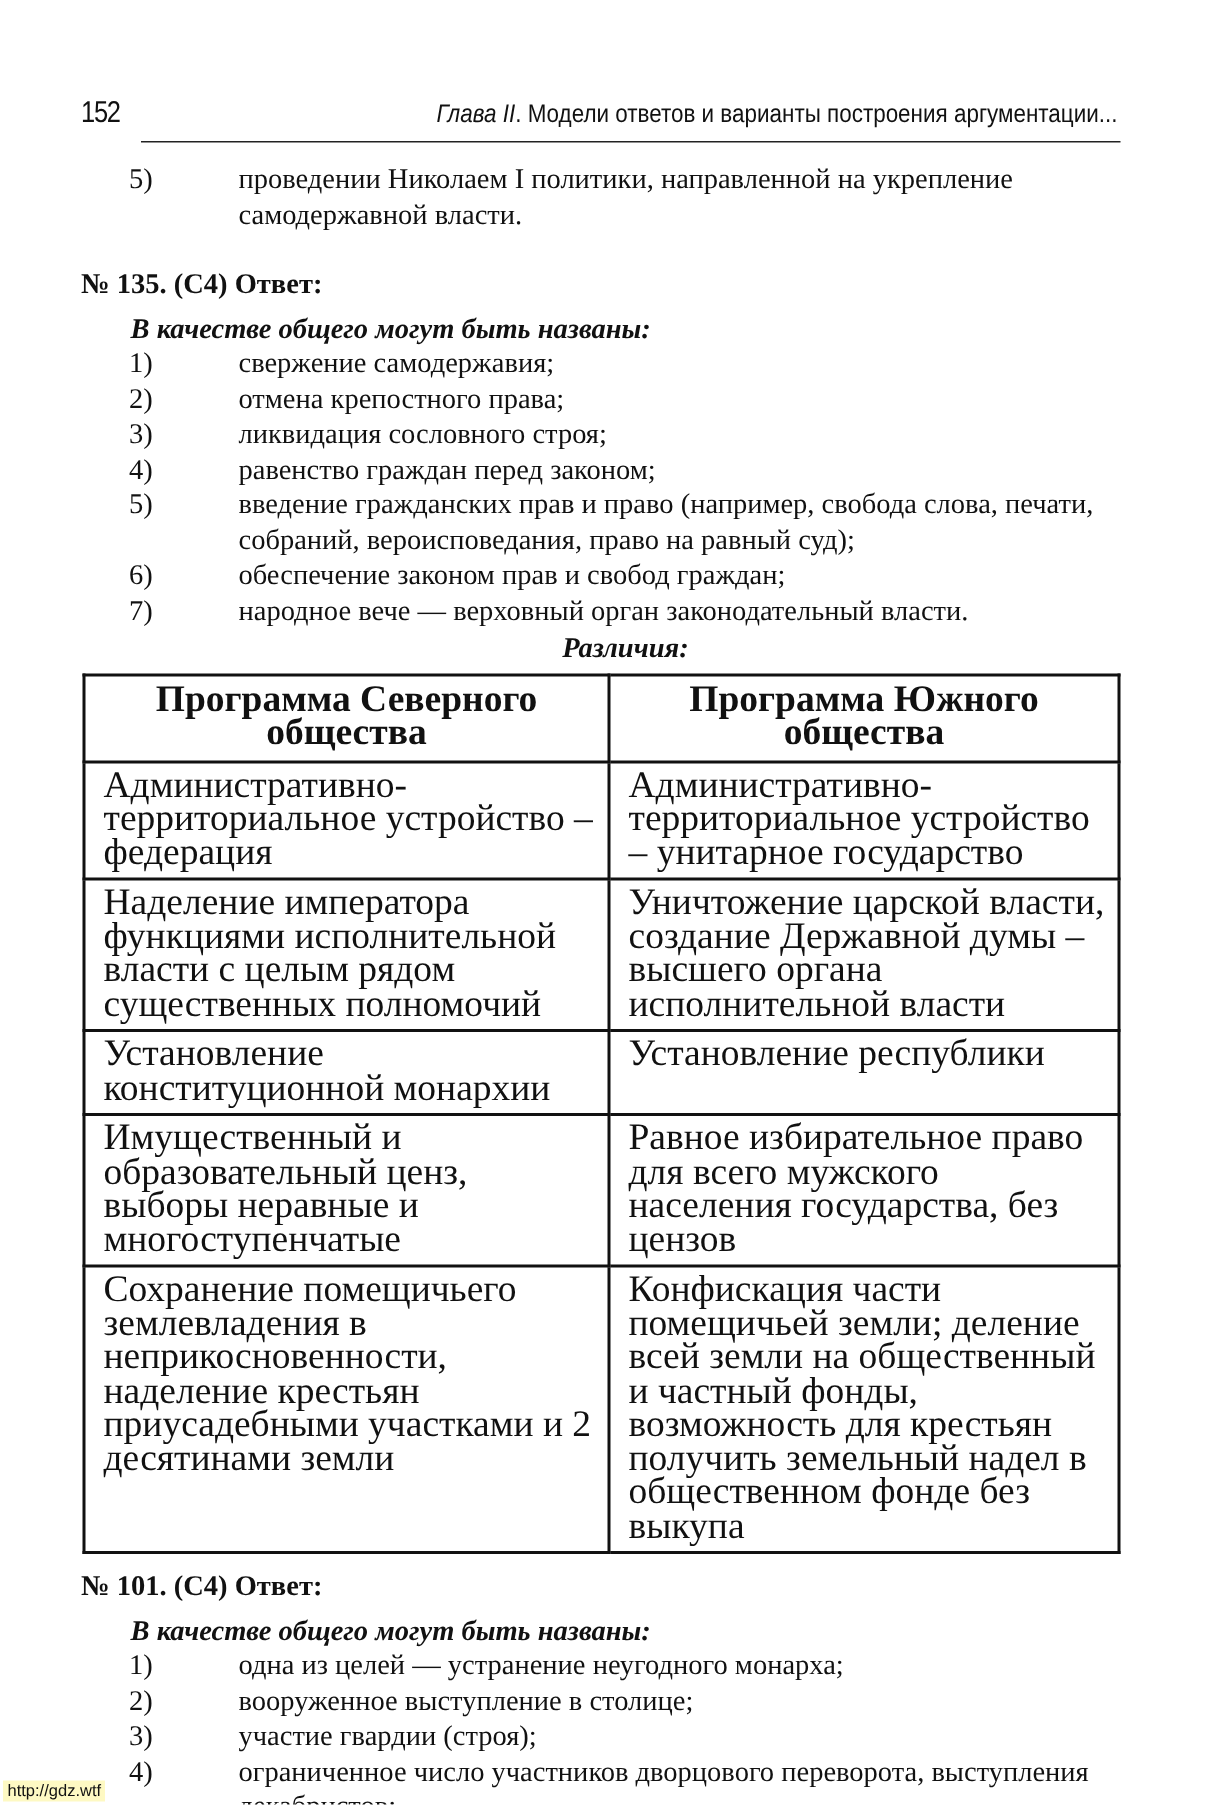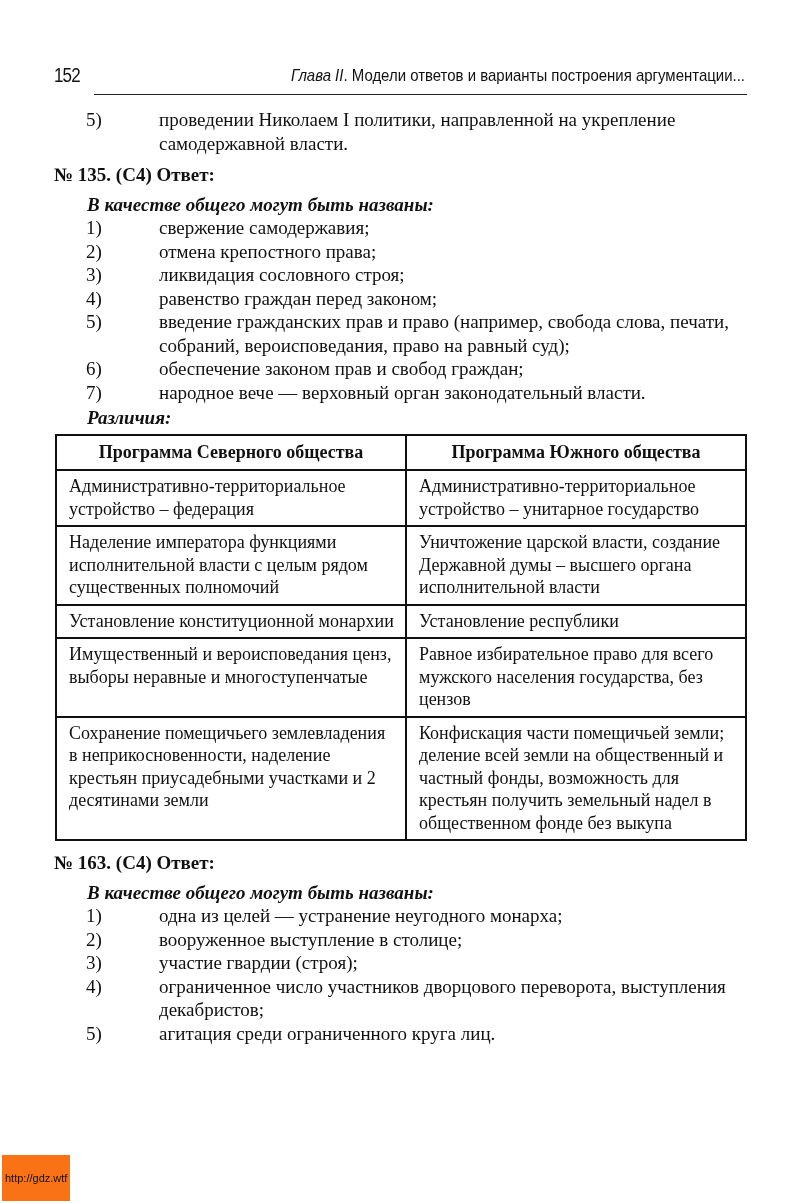--- a/index.html
+++ b/index.html
@@ -23,33 +23,33 @@
     position: absolute; left: 94px; right: 56px; top: 94px;
     border-top: 1.5px solid #222;
   }
   .content {
     position: absolute; left: 54px; top: 108px; width: 693px;
     font-size: 19px; line-height: 23.5px;
   }
   .item { display: flex; padding-left: 32px; }
   .item .num { width: 25px; flex: none; }
   .item .txt { flex: 1; text-align: left; margin-left: 48px; }
-  .problem-head { font-weight: bold; margin-top: 8px; margin-bottom: 6px; }
+  .problem-head { font-weight: bold; margin-top: 23px; margin-bottom: 6px; }
   .subhead { font-weight: bold; font-style: italic; padding-left: 33px; }
   table {
     border-collapse: collapse; width: 692px; margin-top: 4px; margin-left: 1px;
-    font-size: 18px; line-height: 22.5px;
+    font-size: 25px; line-height: 22.5px;
   }
   th, td { border: 2px solid #111; vertical-align: top; padding: 4px 8px 5px 12px; text-align: left; }
   th { font-weight: bold; text-align: center; padding: 5px 8px 6px; }
   td.c1 { width: 328px; }
   .watermark {
-    position: absolute; left: 2px; bottom: 2px; background: #f97316;
+    position: absolute; left: 2px; bottom: 2px; background: #fef9c3;
     font-family: "Liberation Sans", "DejaVu Sans", sans-serif; font-size: 11px;
-    padding: 17px 3px; color: #111;
+    padding: 1px 3px; color: #111;
   }
 </style>
 </head>
 <body>
 
 <div class="page-number">152</div>
 <div class="running-head"><span class="it">Глава </span><span class="it">II</span><span>. Модели ответов и варианты построения аргументации...</span></div>
 <div class="head-rule"></div>
 
 <div class="content">
@@ -83,21 +83,21 @@
       </div>
     <div class="item">
         <span class="num">6)</span>
         <span class="txt">обеспечение законом прав и свобод граждан;</span>
       </div>
     <div class="item">
         <span class="num">7)</span>
         <span class="txt">народное вече — верховный орган законодательный власти.</span>
       </div>
   </div>
-  <div class="subhead" style="margin-top:2px;">Различия:</div>
+  <div class="subhead" style="margin-top:2px;text-align:center;">Различия:</div>
 
   <table>
     <thead>
       <tr>
         <th>Программа Северного общества</th>
         <th>Программа Южного общества</th>
       </tr>
     </thead>
     <tbody>
       <tr>
@@ -106,31 +106,31 @@
       </tr>
       <tr>
         <td class="c1">Наделение императора функциями исполнительной власти с целым рядом существенных полномочий</td>
         <td>Уничтожение царской власти, создание Державной думы – высшего органа исполнительной власти</td>
       </tr>
       <tr>
         <td class="c1">Установление конституционной монархии</td>
         <td>Установление республики</td>
       </tr>
       <tr>
-        <td class="c1">Имущественный и вероисповедания ценз, выборы неравные и многоступенчатые</td>
+        <td class="c1">Имущественный и образовательный ценз, выборы неравные и многоступенчатые</td>
         <td>Равное избирательное право для всего мужского населения государства, без цензов</td>
       </tr>
       <tr>
         <td class="c1">Сохранение помещичьего землевладения в неприкосновенности, наделение крестьян приусадебными участками и 2 десятинами земли</td>
         <td>Конфискация части помещичьей земли; деление всей земли на общественный и частный фонды, возможность для крестьян получить земельный надел в общественном фонде без выкупа</td>
       </tr>
     </tbody>
   </table>
 
-  <div class="problem-head" style="margin-top:10px;">№ 163. (С4) Ответ:</div>
+  <div class="problem-head" style="margin-top:10px;">№ 101. (С4) Ответ:</div>
   <div class="subhead">В качестве общего могут быть названы:</div>
   <div>
     <div class="item">
         <span class="num">1)</span>
         <span class="txt">одна из целей — устранение неугодного монарха;</span>
       </div>
     <div class="item">
         <span class="num">2)</span>
         <span class="txt">вооруженное выступление в столице;</span>
       </div>

